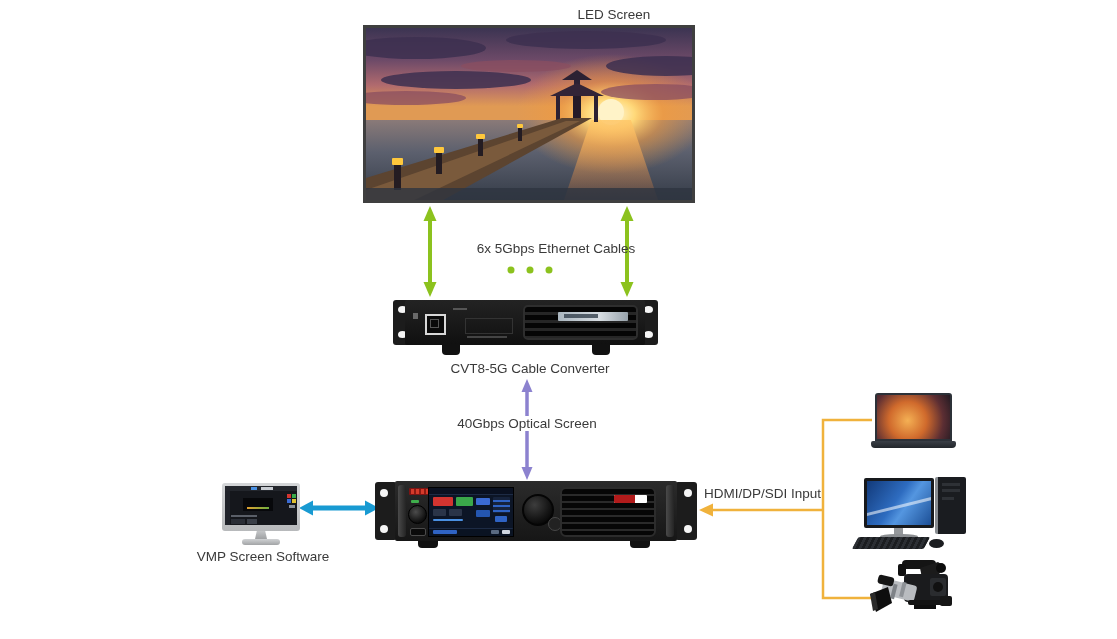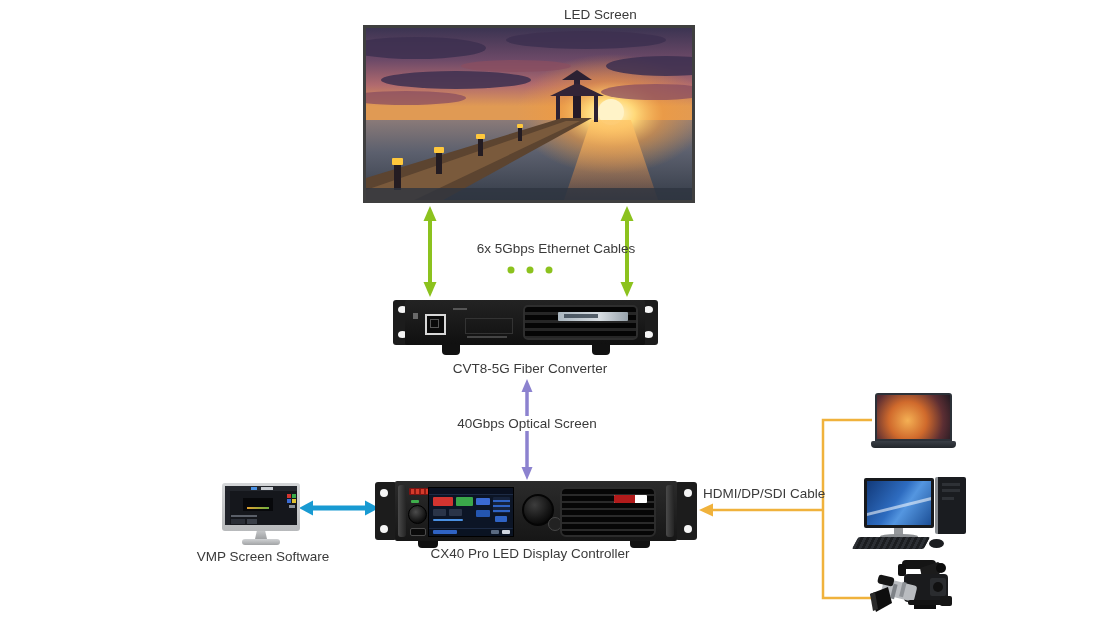--- a/index.html
+++ b/index.html
@@ -166,25 +166,25 @@
       </g>
       <g fill="#ffc83c">
         <rect x="26" y="130" width="11" height="7" rx="1"></rect>
           <rect x="68" y="119" width="10" height="6" rx="1"></rect>
         <rect x="110" y="106" width="9" height="5" rx="1"></rect>
           <rect x="151" y="96" width="6" height="4" rx="1"></rect>
       </g>
       <rect y="160" width="326" height="12" fill="#2e3440" opacity=".8"></rect>
     </svg>
   </div>
-  <div class="lbl" style="left:564px;top:7px;width:140px;text-align:left">LED Screen</div>
+  <div class="lbl" style="left:544px;top:7px;width:140px;text-align:center">LED Screen</div>
 
   <div class="lbl center" style="left:556px;top:241px">6x 5Gbps Ethernet Cables</div>
   <div class="lbl center" style="left:527px;top:416px;background:#fff;padding:0 5px">40Gbps Optical Screen</div>
-  <div class="lbl" style="left:703px;top:486px;width:118px;text-align:right">HDMI/DP/SDI Cable</div>
+  <div class="lbl" style="left:703px;top:486px;width:118px;text-align:right">HDMI/DP/SDI Input</div>
 
   <div>
     <div class="rack-ear abs" style="left:393px;top:300px;width:20px;height:45px">
       <span class="ear-hole" style="left:5px;top:6px"></span>
         <span class="ear-hole" style="left:5px;top:31px"></span>
     </div>
     <div class="rack-ear abs" style="left:638px;top:300px;width:20px;height:45px">
       <span class="ear-hole" style="left:6px;top:6px"></span>
         <span class="ear-hole" style="left:6px;top:31px"></span>
     </div>
@@ -196,21 +196,21 @@
       <span class="px" style="left:62px;top:36px;width:40px;height:2px;background:#444"></span>
       <div id="cvt-vent">
         <div id="cvt-strip">
             <i></i>
           </div>
       </div>
     </div>
     <span class="rack-foot" style="left:442px;top:344px;width:18px;height:11px"></span>
     <span class="rack-foot" style="left:592px;top:344px;width:18px;height:11px"></span>
   </div>
-  <div class="lbl center" style="left:530px;top:361px">CVT8-5G Fiber Converter</div>
+  <div class="lbl center" style="left:530px;top:361px">CVT8-5G Cable Converter</div>
 
   <div>
     <div class="rack-ear abs" style="left:375px;top:482px;width:22px;height:58px">
       <span class="ear-hole" style="left:5px;top:7px;width:8px;height:8px;border-radius:50%"></span>
       <span class="ear-hole" style="left:5px;top:43px;width:8px;height:8px;border-radius:50%"></span>
     </div>
     <div class="rack-ear abs" style="left:675px;top:482px;width:22px;height:58px">
       <span class="ear-hole" style="left:9px;top:7px;width:8px;height:8px;border-radius:50%"></span>
       <span class="ear-hole" style="left:9px;top:43px;width:8px;height:8px;border-radius:50%"></span>
     </div>
@@ -243,21 +243,20 @@
       <div id="ctl-btn2"></div>
       <div id="ctl-vent">
         <div id="ctl-badge">
             <i></i>
           </div>
       </div>
     </div>
     <span class="rack-foot" style="left:418px;top:541px;width:20px;height:7px"></span>
     <span class="rack-foot" style="left:630px;top:541px;width:20px;height:7px"></span>
   </div>
-  <div class="lbl center" style="left:530px;top:546px">CX40 Pro LED Display Controller</div>
 
   <div>
     <div id="vmp-frame" class="abs">
       <div id="vmp-screen">
         <span class="px" style="left:0;top:0;width:72px;height:5px;background:#23262c"></span>
         <span class="px" style="left:26px;top:1px;width:6px;height:3px;background:#4a90e2"></span>
         <span class="px" style="left:36px;top:1px;width:12px;height:3px;background:#c8ccd2"></span>
         <span class="px" style="left:0;top:5px;width:5px;height:34px;background:#20232a"></span>
         <span class="px" style="left:18px;top:12px;width:30px;height:13px;background:#07080b"></span>
         <span class="px" style="left:22px;top:21px;width:22px;height:2px;background:linear-gradient(90deg,#e0a030,#70b040)"></span>

